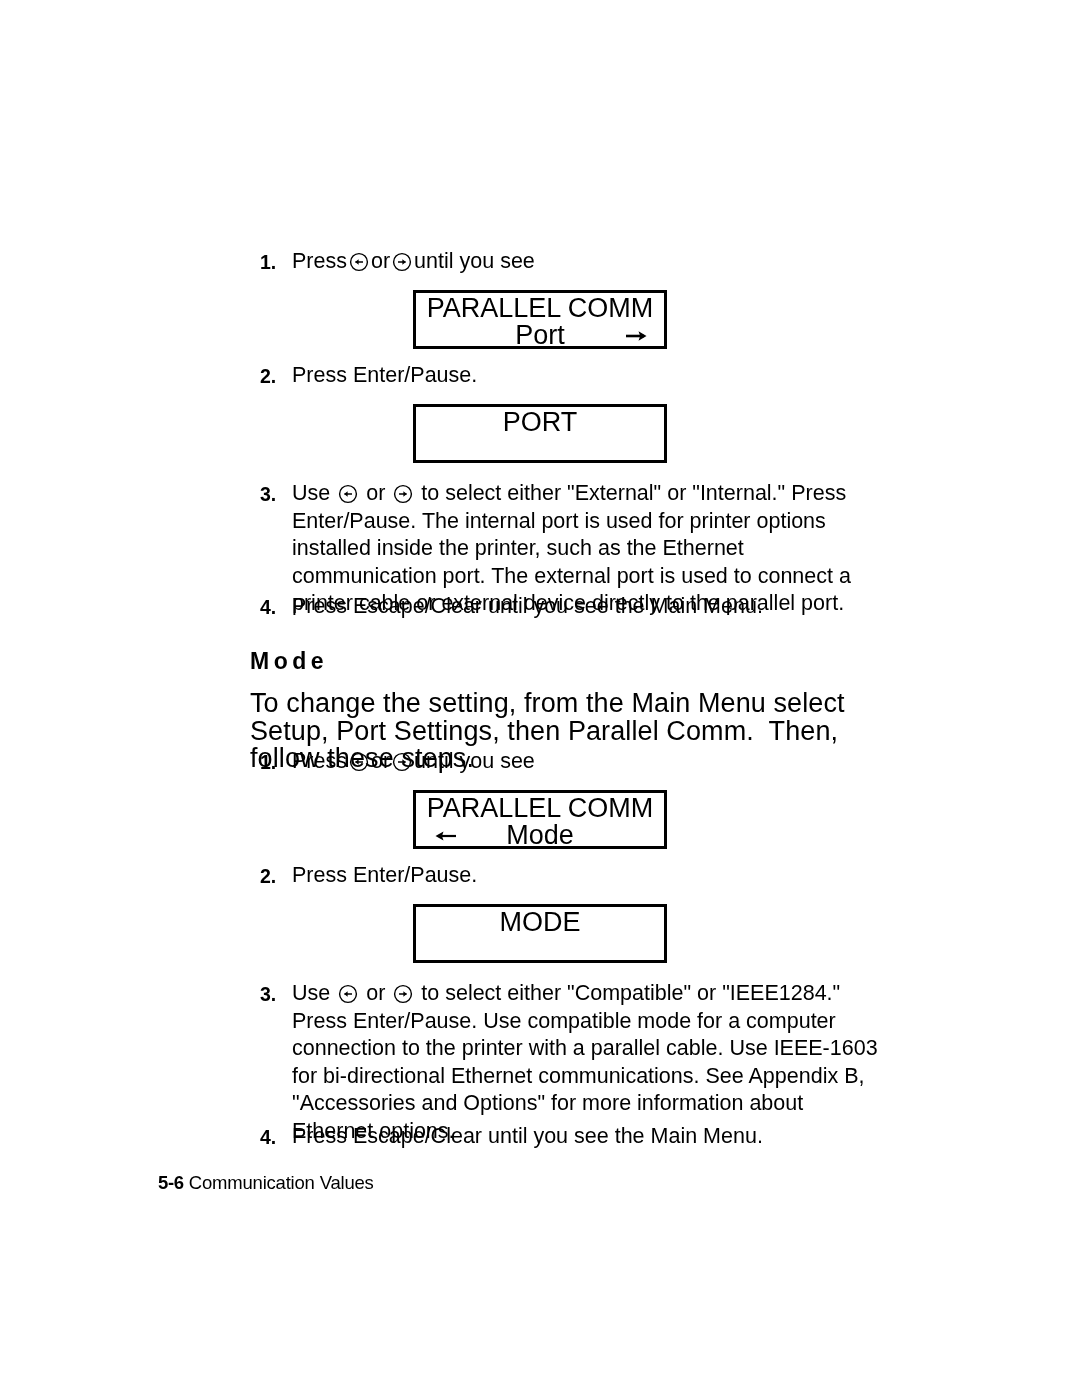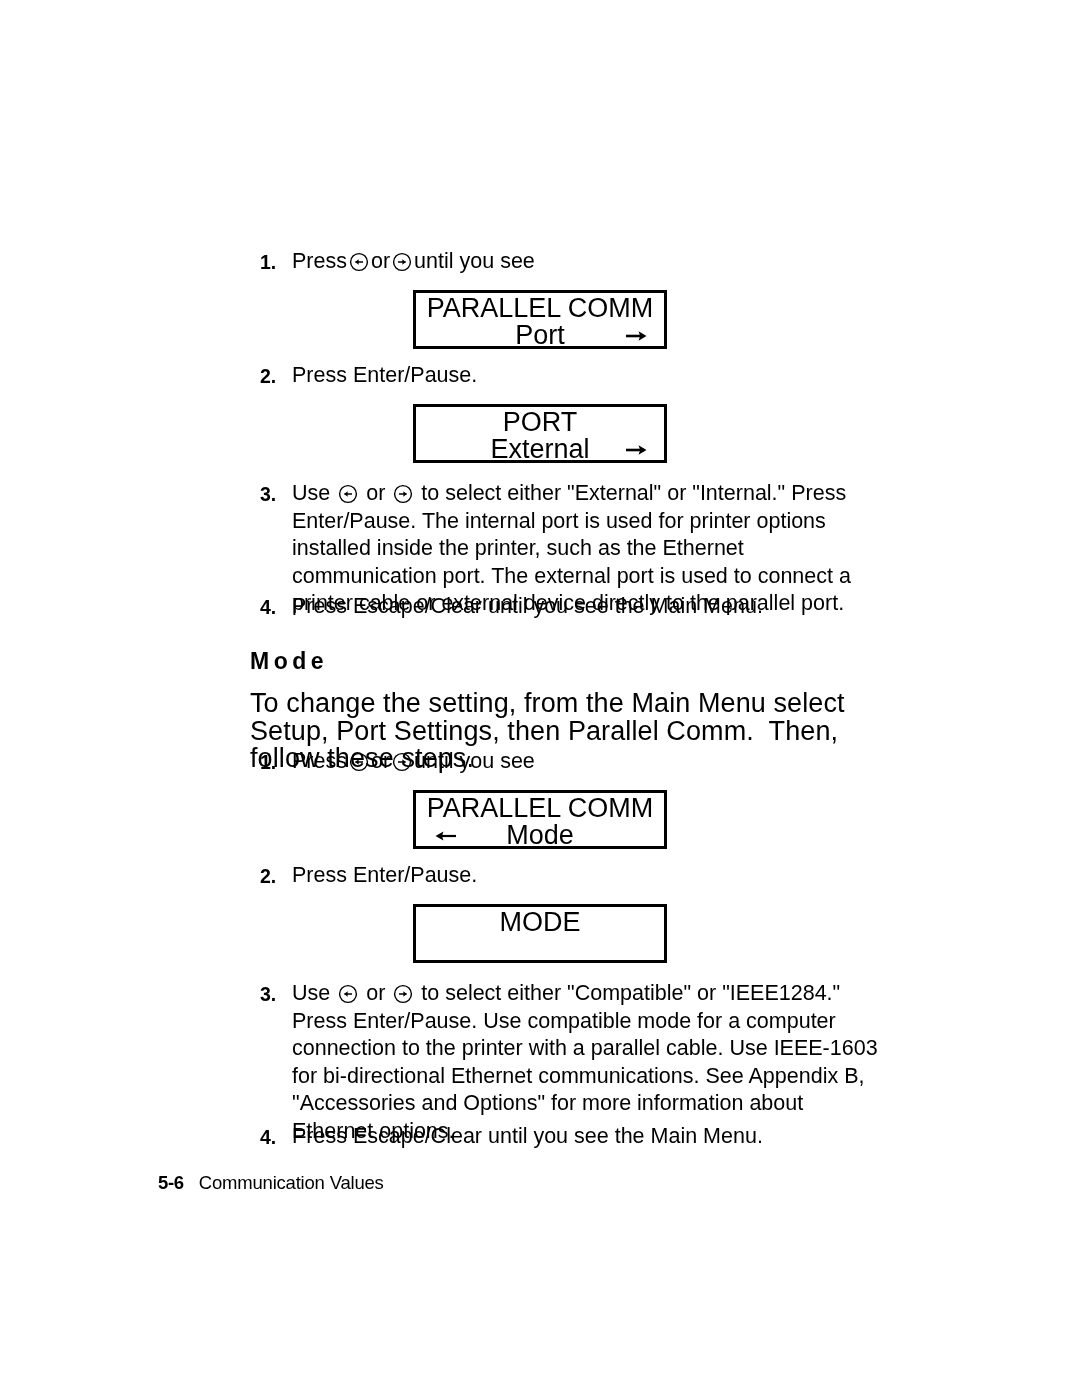--- a/index.html
+++ b/index.html
@@ -112,21 +112,20 @@
     font-size: 18.5px;
     line-height: 22px;
     letter-spacing: -0.2px;
   }
   .footer .folio {
     font-weight: bold;
     letter-spacing: -0.3px;
   }
   .footer .folio-text {
     font-weight: normal;
-    padding-left: 10px;
   }
 </style>
 </head>
 <body>
 
 <div class="page">
 
   <div class="step" style="left:260px; top:248px; width:620px;">
     <span class="step-num">1.</span>
     <span class="step-body"><span>Press</span><span class="circ-arrow"><svg viewBox="0 0 20 20" width="20" height="20">
@@ -153,29 +152,20 @@
     </div>
   </div>
 
   <div class="step" style="left:260px; top:362px; width:620px;">
     <span class="step-num">2.</span>
     <span class="step-body"><span>Press </span><b>Enter/Pause</b><span>.</span></span>
   </div>
 
   <div class="lcd" style="left:413px; top:404px; width:254px; height:59px; padding-top:1px;">
     <div class="lcd-line top">PORT</div>
-    <div class="lcd-line">
-      <span>External</span>
-      <span class="lcd-arrow-right">
-          <svg viewBox="0 0 26 20" width="26" height="20">
-            <path d="M2 10 H20" stroke="#000" stroke-width="2.6" fill="none"></path>
-            <path d="M22.5 10 L14.5 5.2 L16.2 10 L14.5 14.8 Z" fill="#000"></path>
-          </svg>
-        </span>
-    </div>
   </div>
 
   <div class="step" style="left:260px; top:480px; width:620px;">
     <span class="step-num">3.</span>
     <span class="step-body"><span>Use </span><span class="circ-arrow"><svg viewBox="0 0 20 20" width="20" height="20">
             <circle cx="10" cy="10" r="8.4" fill="none" stroke="#000" stroke-width="1.4"></circle>
             <path d="M14 10 H6.4" stroke="#000" stroke-width="1.5" fill="none"></path>
             <path d="M6.2 10 L9.6 7.3 L9.6 12.7 Z" fill="#000"></path>
           </svg></span><span> or </span><span class="circ-arrow"><svg viewBox="0 0 20 20" width="20" height="20">
             <circle cx="10" cy="10" r="8.4" fill="none" stroke="#000" stroke-width="1.4"></circle>

